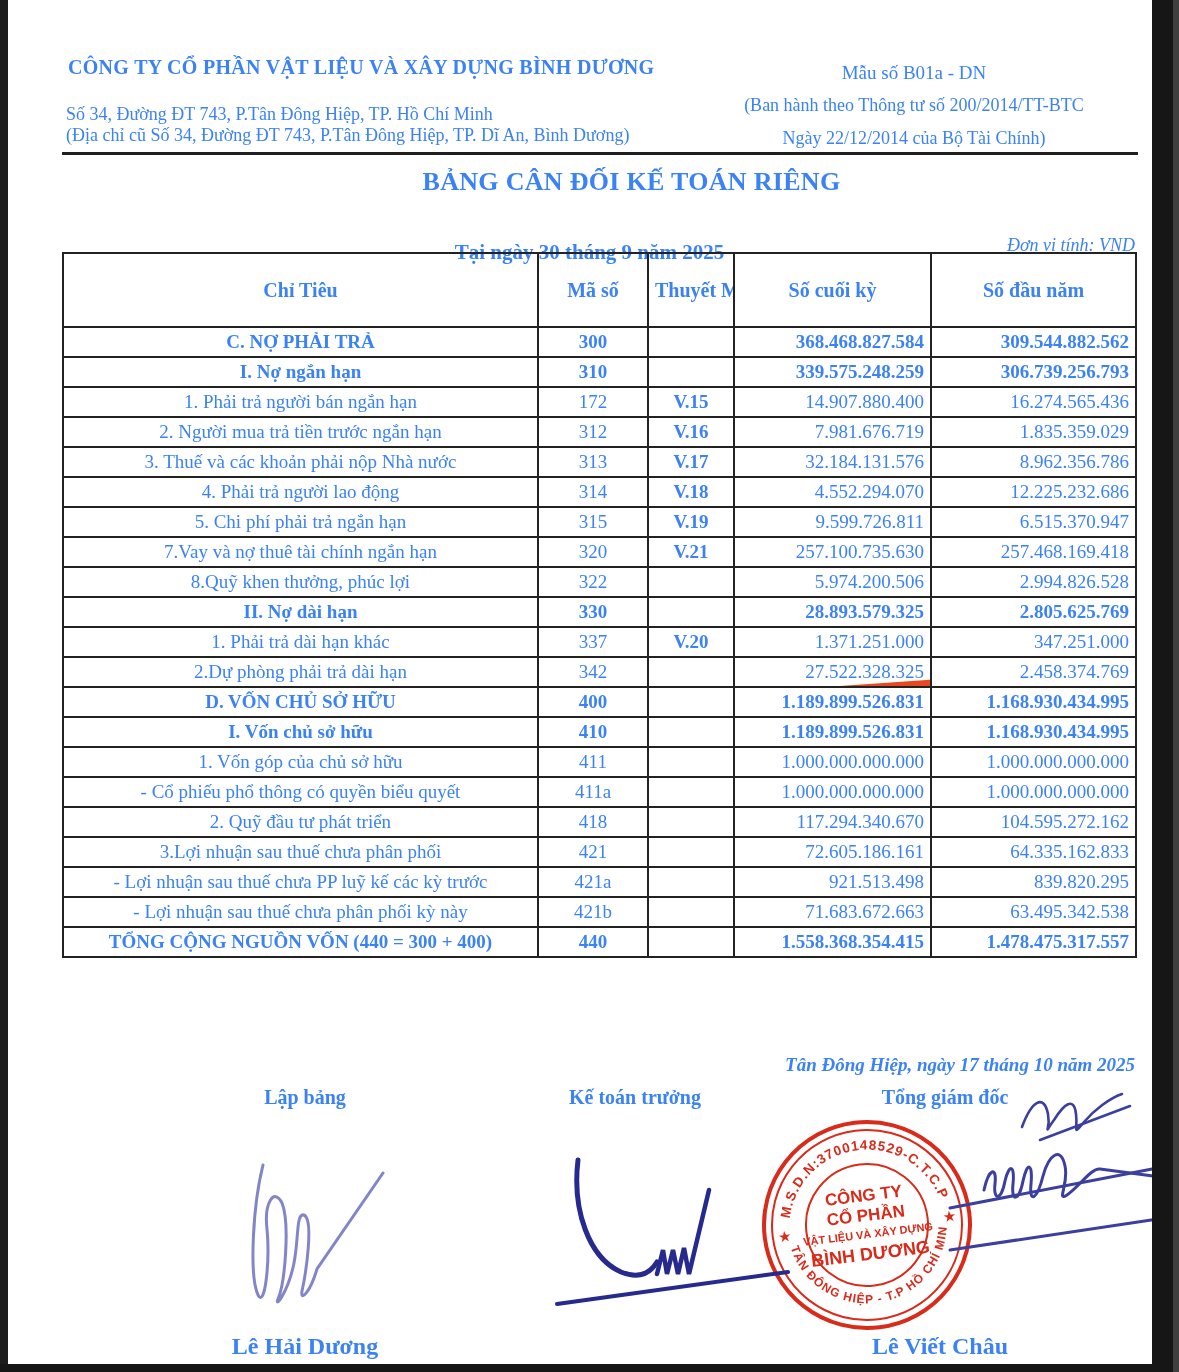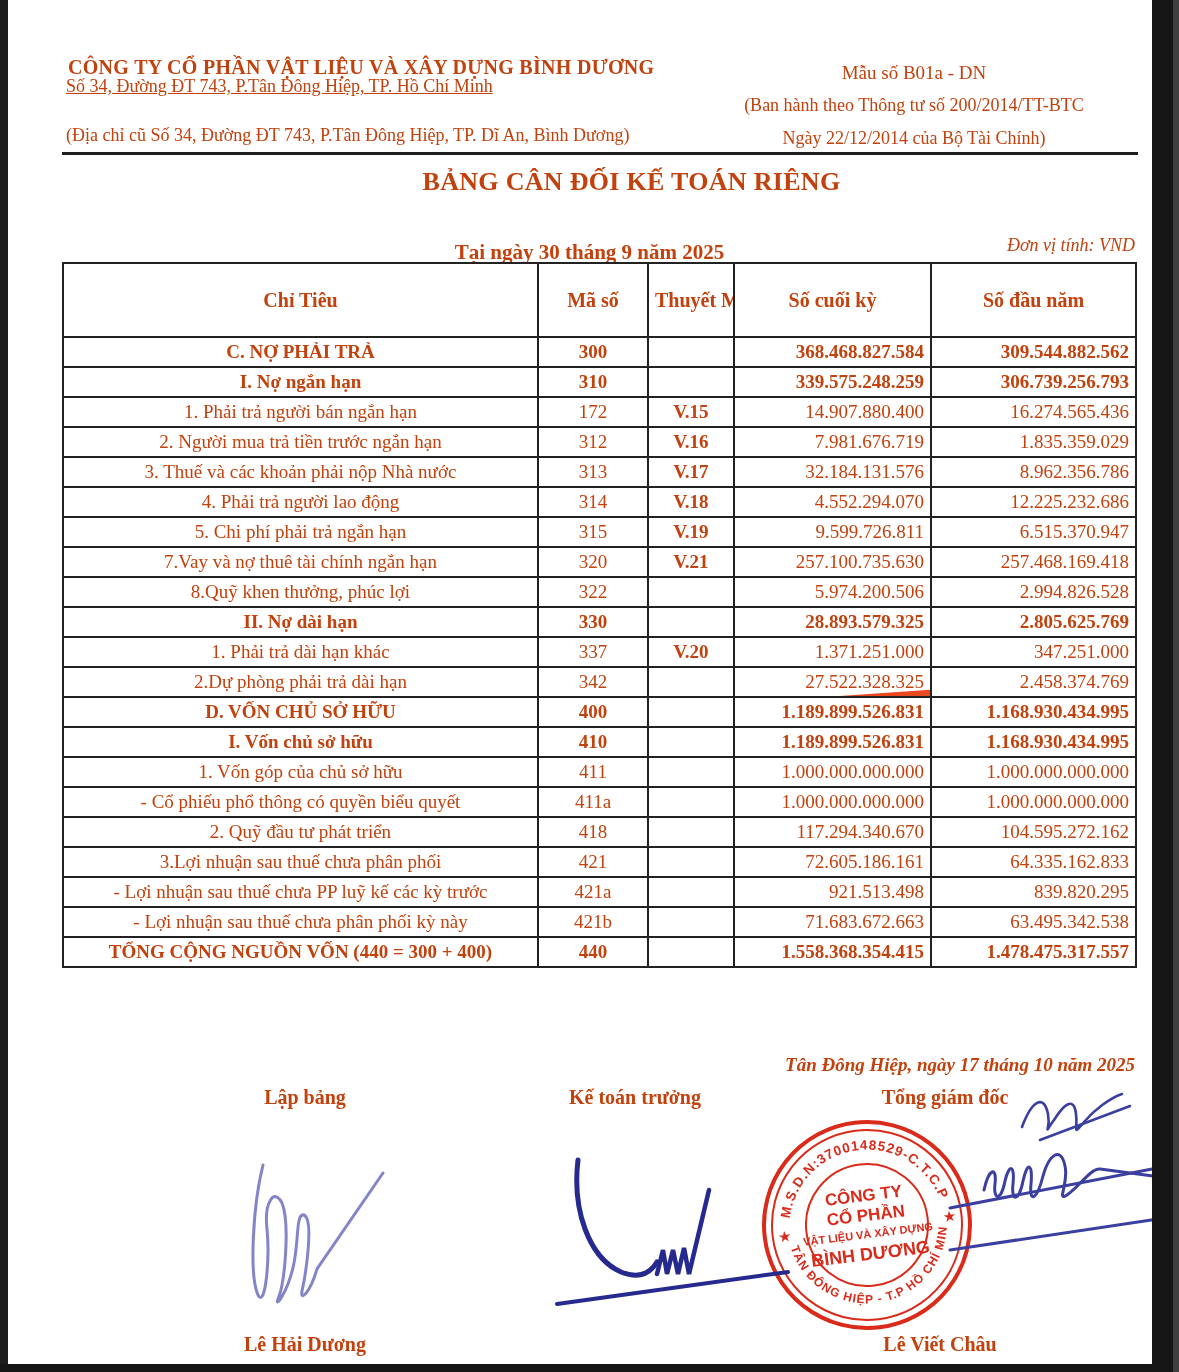--- a/index.html
+++ b/index.html
@@ -1,42 +1,42 @@
 <!DOCTYPE html>
 <html><head>
 <meta charset="utf-8">
 <style>
   html,body{margin:0;padding:0;background:#e9e9e9;}
   .page{
     position:relative;width:1179px;height:1372px;background:#ffffff;
-    font-family:"Liberation Serif","DejaVu Serif",serif;color:#c2410c;
+    font-family:"Liberation Serif","DejaVu Serif",serif;color:#3b82f6;
     overflow:hidden;
   }
   
   .edge{position:absolute;background:#161616;}
   .edge-left{left:0;top:0;width:8px;height:1372px;background:#1d1d1d;}
   .edge-right{right:0;top:0;width:27px;height:1372px;background:#161616;}
   .edge-right-inner{position:absolute;right:0;top:0;width:6px;height:1372px;background:#3f3f3f;}
   .edge-bottom{left:0;bottom:0;width:1179px;height:8px;}
 
   .abs{position:absolute;}
   .company-name{left:68px;top:56px;font-size:20px;font-weight:bold;letter-spacing:.3px;}
   .addr{left:66px;font-size:18px;}
-  .addr1{top:76px;text-decoration:underline;}
+  .addr1{top:104px;}
   .addr2{top:125px;}
   .form-block{left:688px;top:56px;width:452px;text-align:center;font-size:18px;line-height:33px;}
   .form-no{font-size:19px;}
   .header-rule{left:62px;top:152px;width:1076px;height:3px;background:#1f1f1f;}
 
   .title{left:0;top:167px;width:1179px;text-align:center;font-size:26px;font-weight:bold;letter-spacing:.3px;padding-left:42px;}
   .subtitle{left:0;top:203px;width:1179px;text-align:center;font-size:21px;font-weight:bold;margin-top:37px;}
   .unit-note{top:235px;right:44px;font-size:18px;font-style:italic;}
 
   table.bs{
-    position:absolute;left:62px;top:262px;width:1073px;
+    position:absolute;left:62px;top:252px;width:1073px;
     border-collapse:collapse;table-layout:fixed;font-size:19px;
   }
   table.bs col.c-label{width:475px;}
   table.bs col.c-code{width:110px;}
   table.bs col.c-note{width:86px;}
   table.bs col.c-end{width:197px;}
   table.bs col.c-begin{width:205px;}
   table.bs th,table.bs td{
     border:2px solid #222;padding:0 6px;overflow:hidden;white-space:nowrap;
   }
@@ -53,21 +53,21 @@
     content:"";position:absolute;z-index:6;right:-14px;bottom:-10px;
     width:122px;height:13px;background:#e83a10;border-radius:9px;
     transform:rotate(-4deg);opacity:.93;
   }
 
   .place-date{top:1054px;right:44px;font-size:19px;font-style:italic;font-weight:bold;}
   .sig-title{top:1086px;font-size:20px;font-weight:bold;text-align:center;}
   .sig-title-1{left:225px;width:160px;}
   .sig-title-2{left:540px;width:190px;}
   .sig-title-3{left:850px;width:190px;}
-  .signer{top:1333px;font-size:20px;font-weight:bold;text-align:center;}
+  .signer{top:1333px;font-size:24px;font-weight:bold;text-align:center;}
   .signer-1{left:225px;width:160px;}
   .signer-2{left:528px;width:190px;margin-top:40px;}
   .signer-3{left:840px;width:200px;}
 
   .stamp-wrap{left:760px;top:1118px;width:214px;height:214px;transform:rotate(-7deg);}
   .sig-svg{position:absolute;pointer-events:none;}
 </style>
 </head>
 <body>
 

